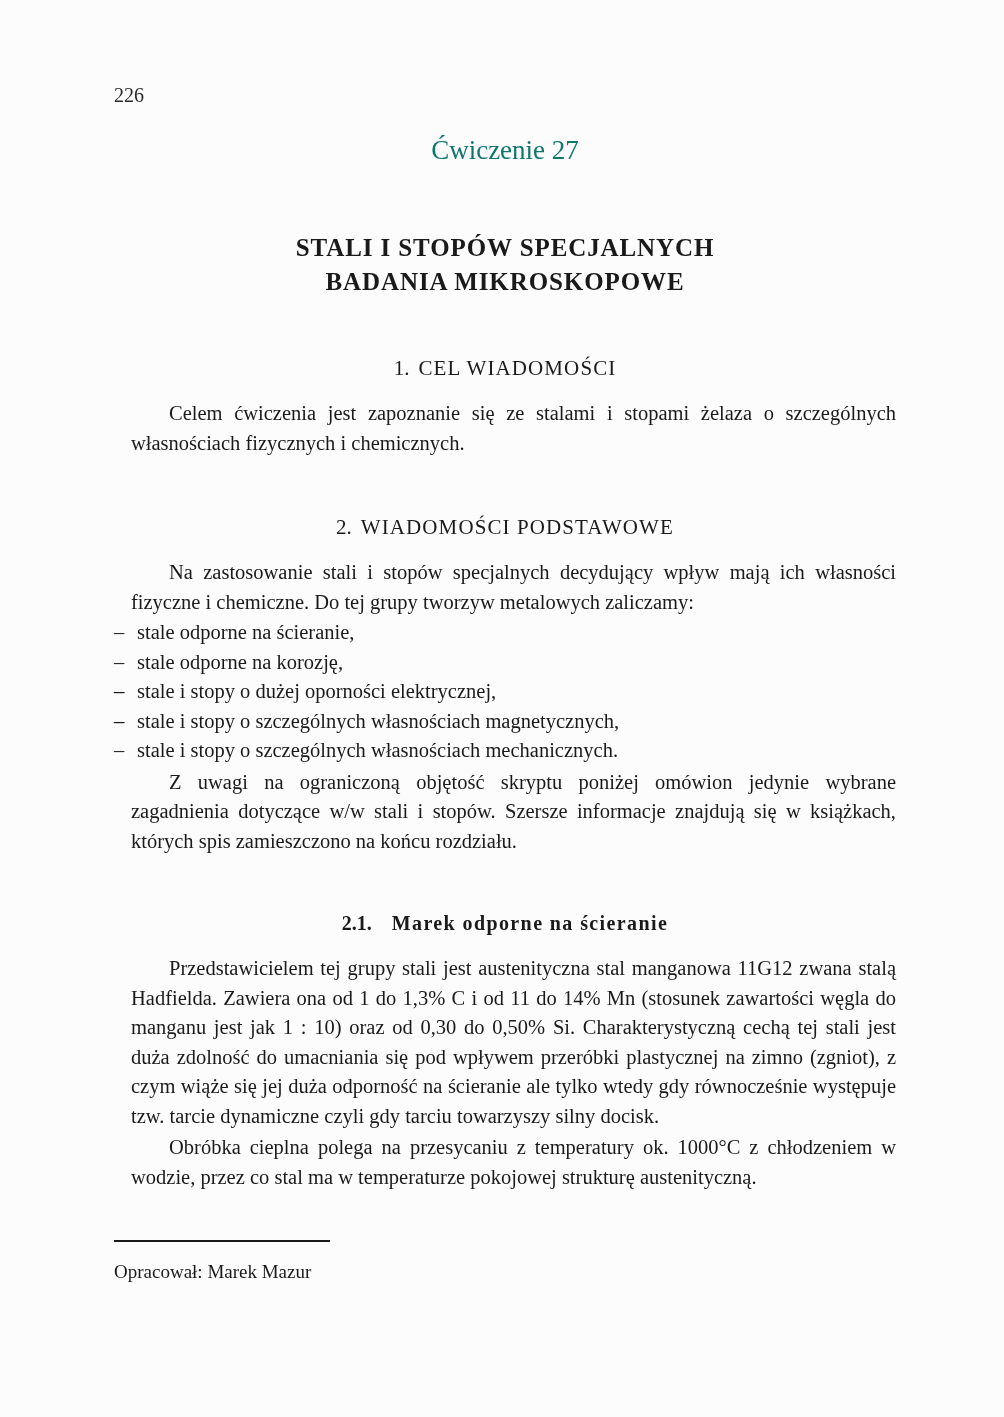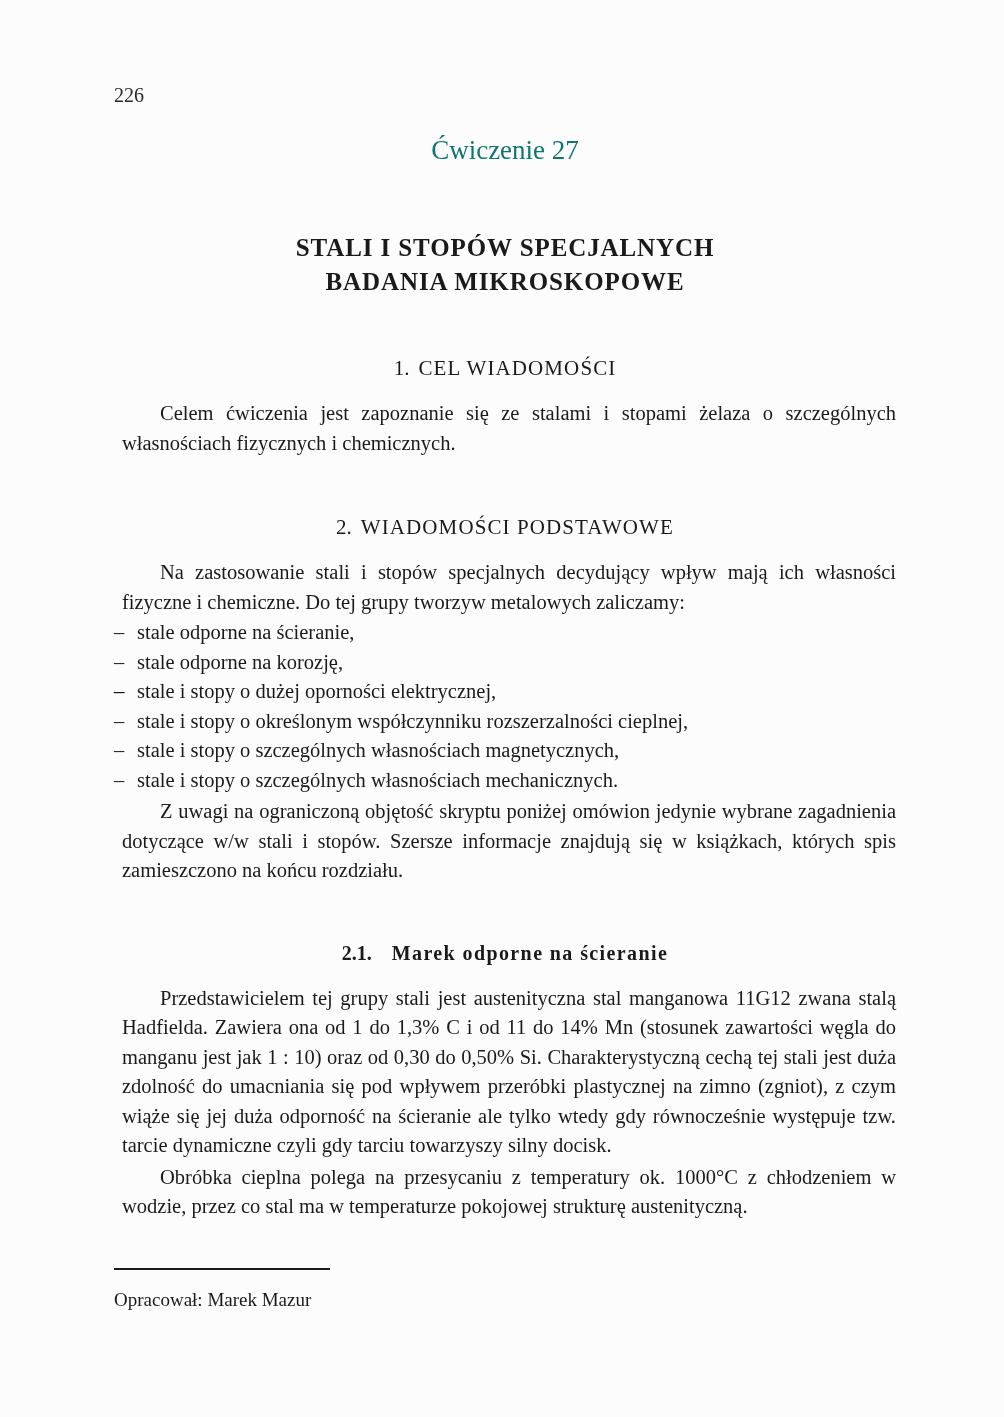--- a/index.html
+++ b/index.html
@@ -73,21 +73,21 @@
     letter-spacing: 1.4px;
     margin: 54px 0 0 0;
   }
   .subsection-heading .num {
     letter-spacing: 0;
     margin-right: 20px;
   }
   p.body {
     font-size: 20.5px;
     line-height: 29.5px;
-    margin: 18px 0 0 8px;
+    margin: 18px 0 0 17px;
     text-align: justify;
     text-justify: inter-word;
     hyphens: none;
   }
   p.body.tight {
     margin-top: 2px;
   }
   p.body .indent {
     display: inline-block;
     width: 38px;
@@ -104,21 +104,21 @@
     padding-left: 23px;
   }
   ul.dash-list li .dash {
     position: absolute;
     left: 0;
     top: 0;
   }
   .footnote-area {
     position: absolute;
     left: 114px;
-    top: 1268px;
+    top: 1240px;
     width: 782px;
   }
   .footnote-rule {
     width: 216px;
     height: 2px;
     background: #1a1a1a;
     margin: 0 0 18px 0;
   }
   .footnote-text {
     font-size: 19px;
@@ -151,21 +151,21 @@
       <span class="num">2.</span><span>WIADOMOŚCI PODSTAWOWE</span>
     </h2>
 
     <p class="body"><span class="indent"></span><span>Na zastosowanie stali i stopów specjalnych decydujący wpływ mają ich własności fizyczne i chemiczne. Do tej grupy tworzyw metalowych zaliczamy:</span></p>
 
     <ul class="dash-list">
       <li><span class="dash">–</span><span>stale odporne na ścieranie,</span></li>
       <li><span class="dash">–</span><span>stale odporne na korozję,</span></li>
       <li><span class="dash">–</span></li>
       <li><span class="dash">–</span><span>stale i stopy o dużej oporności elektrycznej,</span></li>
-      <li><span class="dash">–</span><span>stale i stopy o określonym współczynniku rozszerzalności cieplnej,</span></li>
+      <li><span class="dash">–</span></li>
       <li><span class="dash">–</span><span>stale i stopy o szczególnych własnościach magnetycznych,</span></li>
       <li><span class="dash">–</span><span>stale i stopy o szczególnych własnościach mechanicznych.</span></li>
     </ul>
 
     <p class="body tight"><span class="indent"></span><span>Z uwagi na ograniczoną objętość skryptu poniżej omówion jedynie wybrane zagadnienia dotyczące w/w stali i stopów. Szersze informacje znajdują się w książkach, których spis zamieszczono na końcu rozdziału.</span></p>
 
     <h3 class="subsection-heading">
       <span class="num">2.1.</span><span>Marek odporne na ścieranie</span>
     </h3>
 

